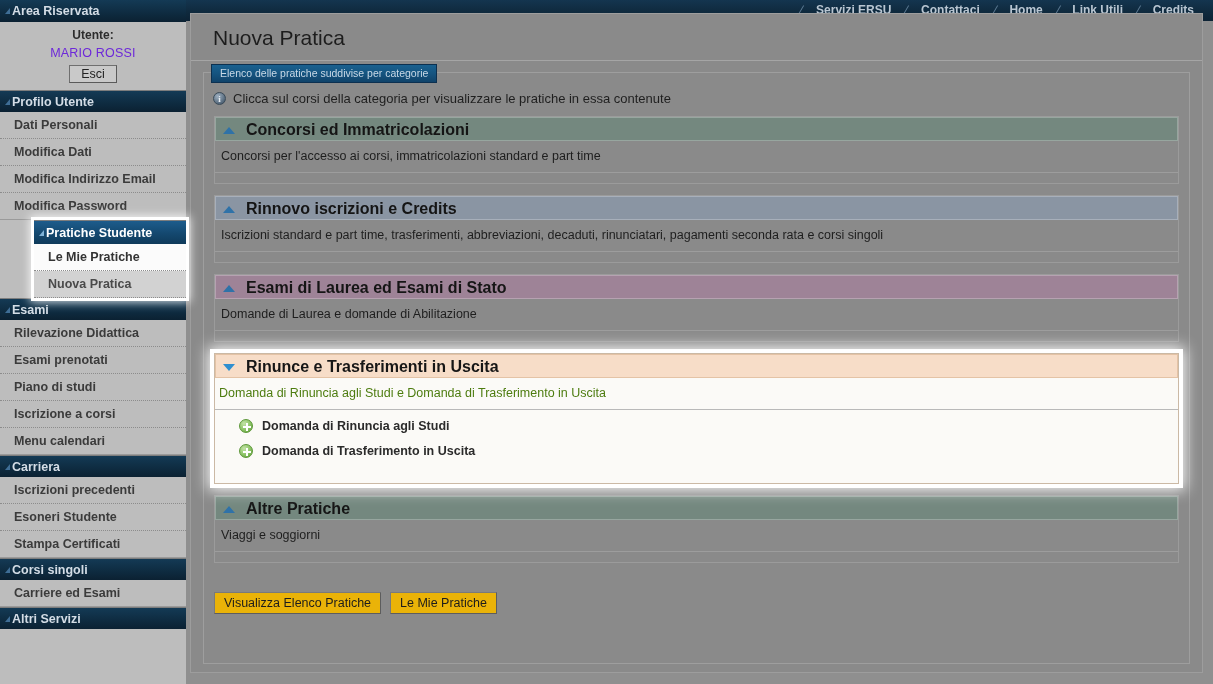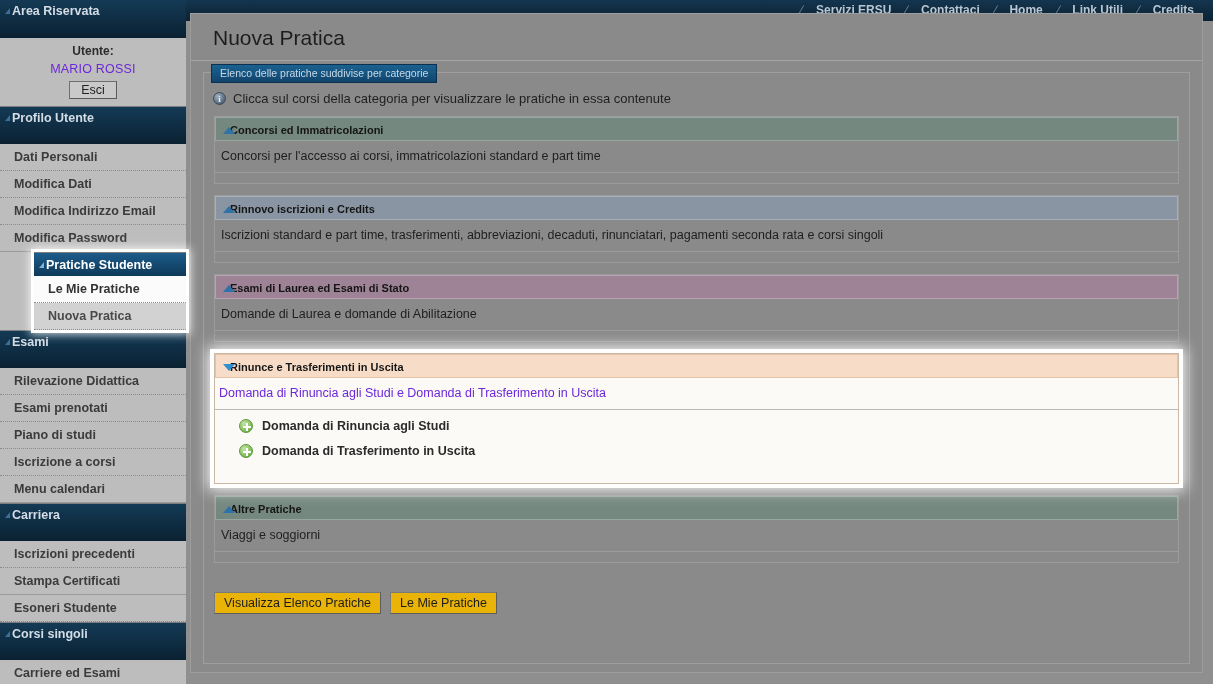--- a/index.html
+++ b/index.html
@@ -42,21 +42,21 @@
   #sidebar {
     position: absolute; top: 0; left: 0;
     width: 186px; height: 684px;
     background: #bdbdbd;
   }
   .sb-head {
     background: linear-gradient(to bottom, #143a55 0%, #0e2b40 60%, #0b2132 100%);
     color: #d4dde6;
     font-size: 12.5px;
     font-weight: bold;
-    height: 38px;
+    height: 22px;
     line-height: 22px;
     padding-left: 12px;
     position: relative;
     cursor: pointer;
     border-top: 1px solid #7d7d7d;
   }
   .sb-head .tri {
     position: absolute; left: 5px; top: 8px;
     width: 0; height: 0;
     border-left: 5px solid transparent;
@@ -164,24 +164,24 @@
 
   
   .cat {
     margin: 0 10px 11px 10px;
     border: 1px solid #9b9b9b;
     background: #8a8a8a;
   }
   .cat-head {
     height: 24px;
     line-height: 24px;
-    font-size: 11px;
+    font-size: 16px;
     font-weight: bold;
     color: #151515;
-    padding-left: 14px;
+    padding-left: 30px;
     position: relative;
     border: 1px solid rgba(255,255,255,0.25);
     cursor: pointer;
   }
   .cat-head .arrow {
     position: absolute; left: 7px; top: 9px;
     width: 0; height: 0;
     border-left: 6px solid transparent;
     border-right: 6px solid transparent;
   }
@@ -205,21 +205,21 @@
     box-shadow: 0 0 0 4px #ffffff, 0 0 14px 6px rgba(255,255,255,0.95);
     position: relative;
     z-index: 4;
   }
   .cat.open .cat-head {
     background: #f7ddc8;
     border: 1px solid #e4c3a6;
     color: #161616;
   }
   .cat.open .cat-desc {
-    color: #6d28d9;
+    color: #4d7c0f;
     border-bottom: 1px solid #b9b9b9;
     padding-left: 4px;
   }
   .links { padding: 9px 0 14px 24px; }
   .link-row {
     display: flex; 
     height: 25px;
     font-size: 12.5px;
     color: #2b2b2b;
     font-weight: bold;
@@ -296,22 +296,22 @@
         <div class="sb-head"><span class="tri"></span><span>Esami</span></div>
         <div class="sb-item">Rilevazione Didattica</div>
         <div class="sb-item">Esami prenotati</div>
         <div class="sb-item">Piano di studi</div>
         <div class="sb-item">Iscrizione a corsi</div>
         <div class="sb-item plain-border">Menu calendari</div>
       </div>
       <div>
         <div class="sb-head"><span class="tri"></span><span>Carriera</span></div>
         <div class="sb-item">Iscrizioni precedenti</div>
+        <div class="sb-item">Esoneri Studente</div>
         <div class="sb-item plain-border">Stampa Certificati</div>
-        <div class="sb-item">Esoneri Studente</div>
       </div>
       <div>
         <div class="sb-head"><span class="tri"></span><span>Corsi singoli</span></div>
         <div class="sb-item plain-border">Carriere ed Esami</div>
       </div>
       <div>
         <div class="sb-head"><span class="tri"></span><span>Altri Servizi</span></div>
       </div>
     </div>
 </div>

